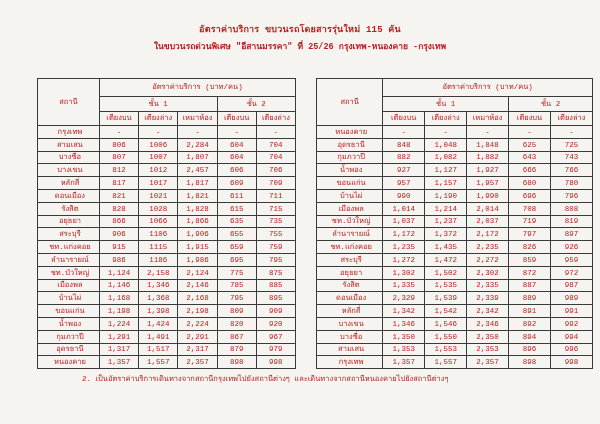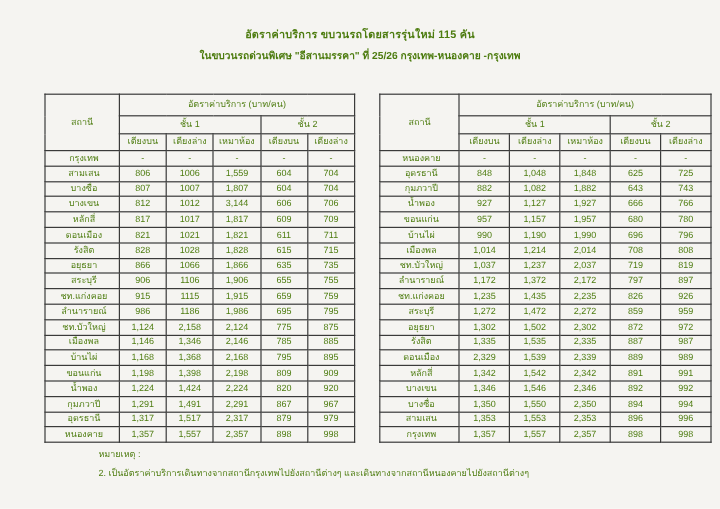--- a/index.html
+++ b/index.html
@@ -1,22 +1,22 @@
 <!DOCTYPE html>
 <html><head>
 <meta charset="utf-8">
 <style>
   html, body { margin: 0; padding: 0; }
   .page {
     position: relative;
     width: 600px;
     height: 424px;
     background: #f5f4f1;
-    color: #4d7c0f;
-    font-family: Liberation Sans, sans-serif;
+    color: #b91c1c;
+    font-family: Liberation Mono, monospace;
     overflow: hidden;
   }
   .doc-title {
     position: absolute;
     top: 22px; left: 0; width: 100%;
     text-align: center;
     font-size: 9px;
     font-weight: bold;
     letter-spacing: 0.2px;
   }
@@ -111,37 +111,37 @@
             <td>-</td>
             <td>-</td>
             <td>-</td>
             <td>-</td>
             <td>-</td>
           </tr>
           <tr>
             <td class="station">สามเสน</td>
             <td>806</td>
             <td>1006</td>
-            <td>1,559</td>
+            <td>2,284</td>
             <td>604</td>
             <td>704</td>
           </tr>
           <tr>
             <td class="station">บางซื่อ</td>
             <td>807</td>
             <td>1007</td>
             <td>1,807</td>
             <td>604</td>
             <td>704</td>
           </tr>
           <tr>
             <td class="station">บางเขน</td>
             <td>812</td>
             <td>1012</td>
-            <td>3,144</td>
+            <td>2,457</td>
             <td>606</td>
             <td>706</td>
           </tr>
           <tr>
             <td class="station">หลักสี่</td>
             <td>817</td>
             <td>1017</td>
             <td>1,817</td>
             <td>609</td>
             <td>709</td>
@@ -439,17 +439,16 @@
             <td>2,357</td>
             <td>898</td>
             <td>998</td>
           </tr>
         </tbody>
     </table>
 
   </div>
 
   <div class="notes">
-    <div class="note-line">หมายเหตุ :</div>
     <div class="note-line">2. เป็นอัตราค่าบริการเดินทางจากสถานีกรุงเทพไปยังสถานีต่างๆ และเดินทางจากสถานีหนองคายไปยังสถานีต่างๆ</div>
   </div>
 
 </div>
 
 </body></html>

